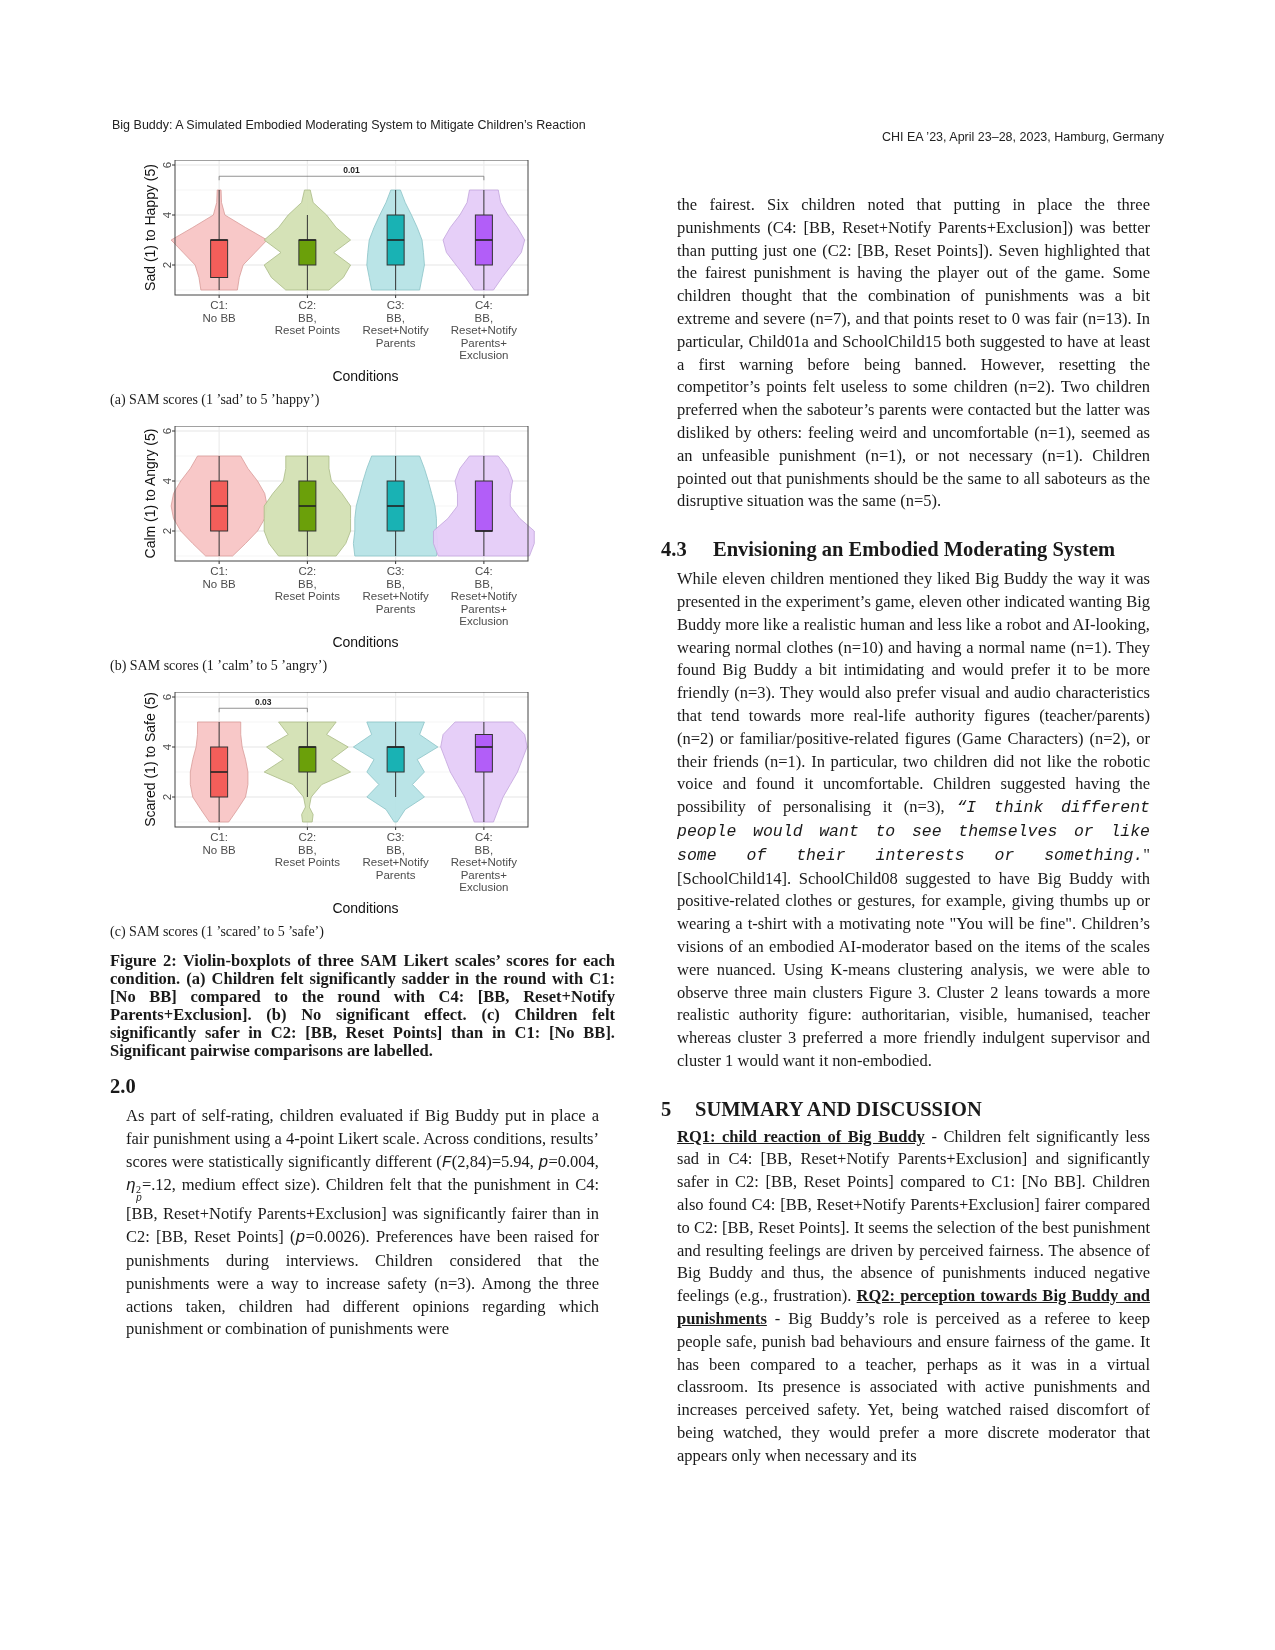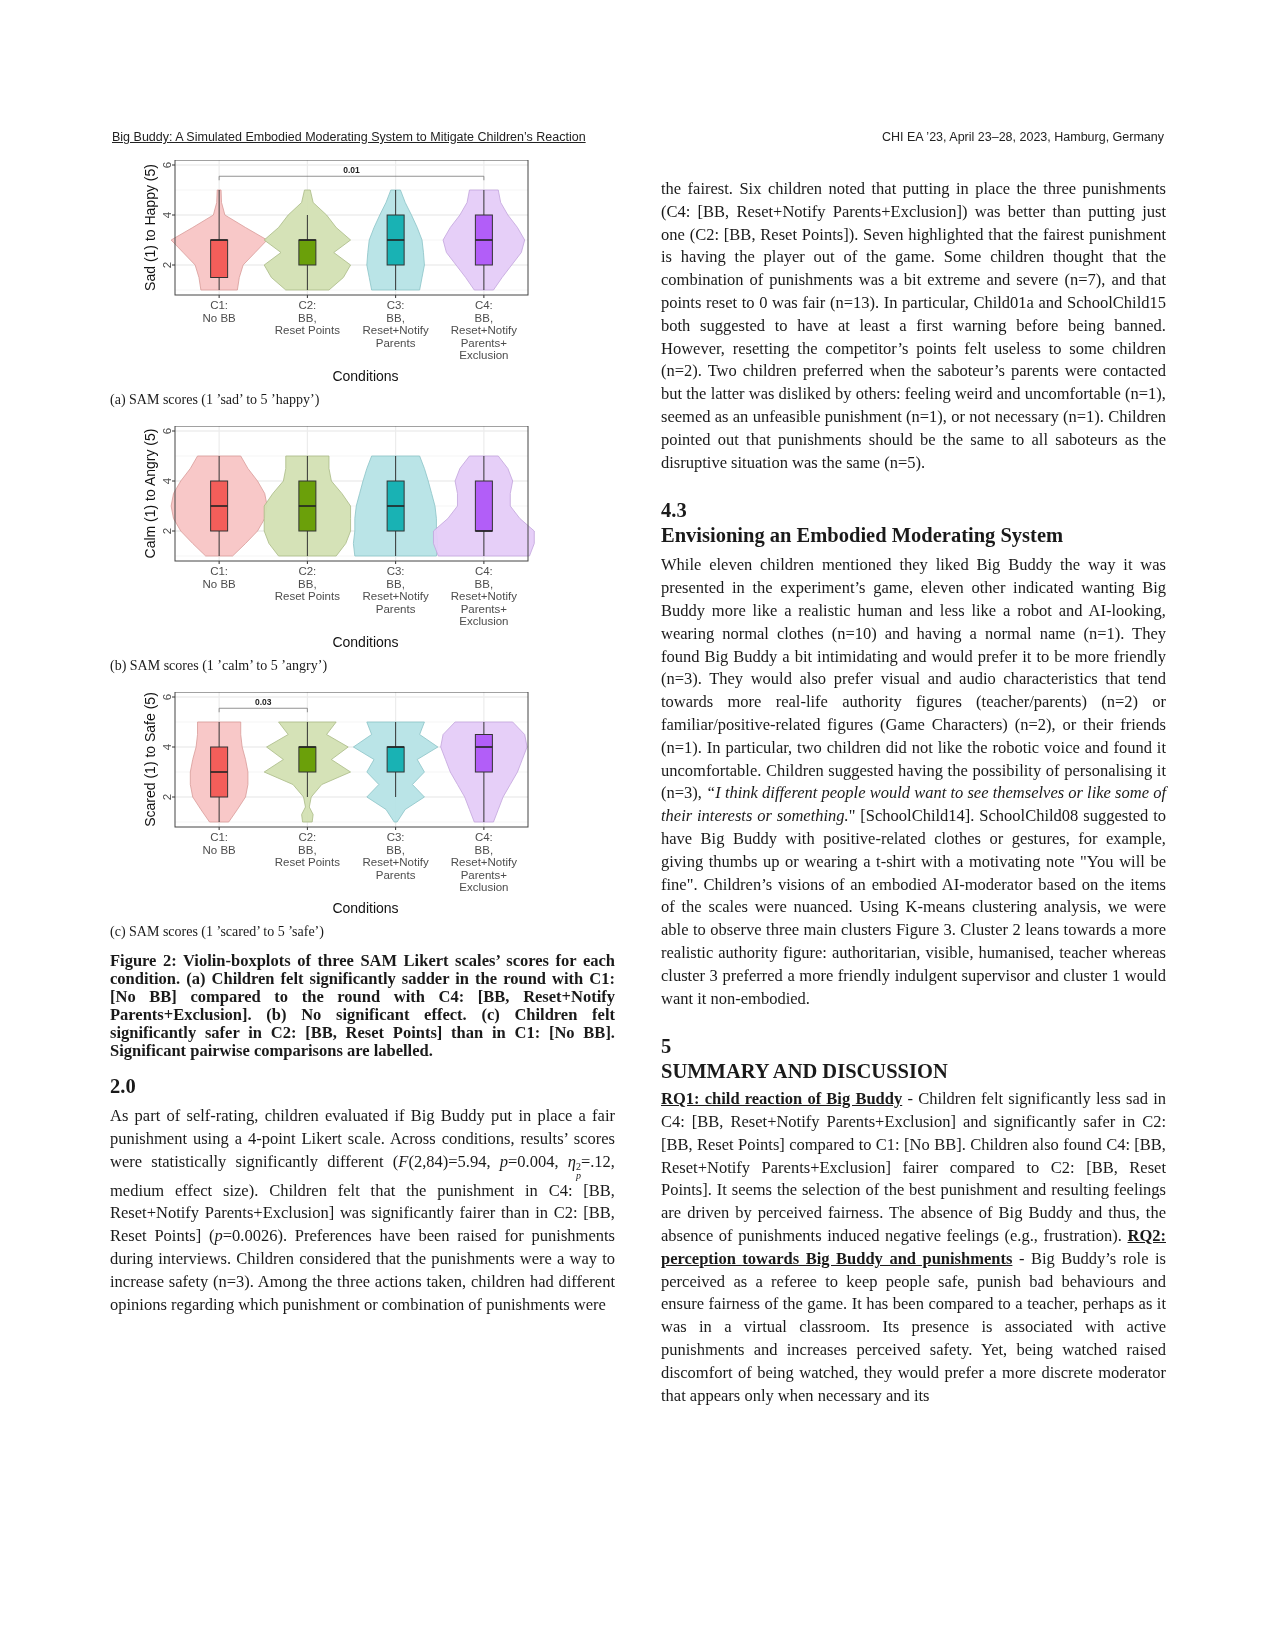--- a/index.html
+++ b/index.html
@@ -1,29 +1,29 @@
 <!DOCTYPE html>
 <html><head>
 <meta charset="utf-8">
 <style>
   html, body { margin: 0; padding: 0; background: #ffffff; }
   body { width: 1275px; height: 1650px; position: relative; overflow: hidden; color: #1a1a1a; font-family: "Liberation Serif", "DejaVu Serif", serif; }
   .header { position: absolute; top: 113px; left: 112px; width: 1052px; font-family: "Liberation Sans", "DejaVu Sans", sans-serif; font-size: 12.5px; line-height: 16px; color: #222; }
-  .header .left { position: absolute; left: 0; top: 16px; width: 560px; text-decoration: underline; }
+  .header .left { position: absolute; left: 0; top: 4px; width: 560px; }
   .header .right { position: absolute; right: 0; top: 16px; }
   .col-left { position: absolute; left: 110px; top: 160px; width: 505px; }
   .col-right { position: absolute; left: 661px; top: 178px; width: 505px; }
   .fig { position: relative; width: 505px; }
   .fig svg { display: block; }
   .subcap { text-align: left; font-size: 14px; font-weight: normal; margin: 2px 0 0 0; }
   .figcap { font-size: 16.5px; font-weight: bold; line-height: 18px; text-align: justify; margin-top: 12px; }
-  h2.sec { font-size: 20.5px; font-weight: bold; margin: 0; line-height: 25px; display: flex; flex-direction: column; }
+  h2.sec { font-size: 20.5px; font-weight: bold; margin: 0; line-height: 25px; display: flex; }
   h2.sec .num { width: 52px; flex: none; }
-  .para { font-size: 16.5px; line-height: 22.8px; text-align: justify; hyphens: auto; margin: 0; }
-  .para i { font-style: italic; }
+  .para { font-size: 16.5px; line-height: 22.8px; text-align: justify; hyphens: auto; margin: 16px; }
+  .para i { font-style: italic; font-family: Liberation Mono, monospace; }
   .para b { font-weight: bold; text-decoration: underline; }
   .chart-text { font-family: "Liberation Sans", "DejaVu Sans", sans-serif; }
 </style>
 </head>
 <body>
 
 <div class="header">
   <div class="left">
     <div>Big Buddy: A Simulated Embodied Moderating System to Mitigate Children’s Reaction</div>
   </div>

